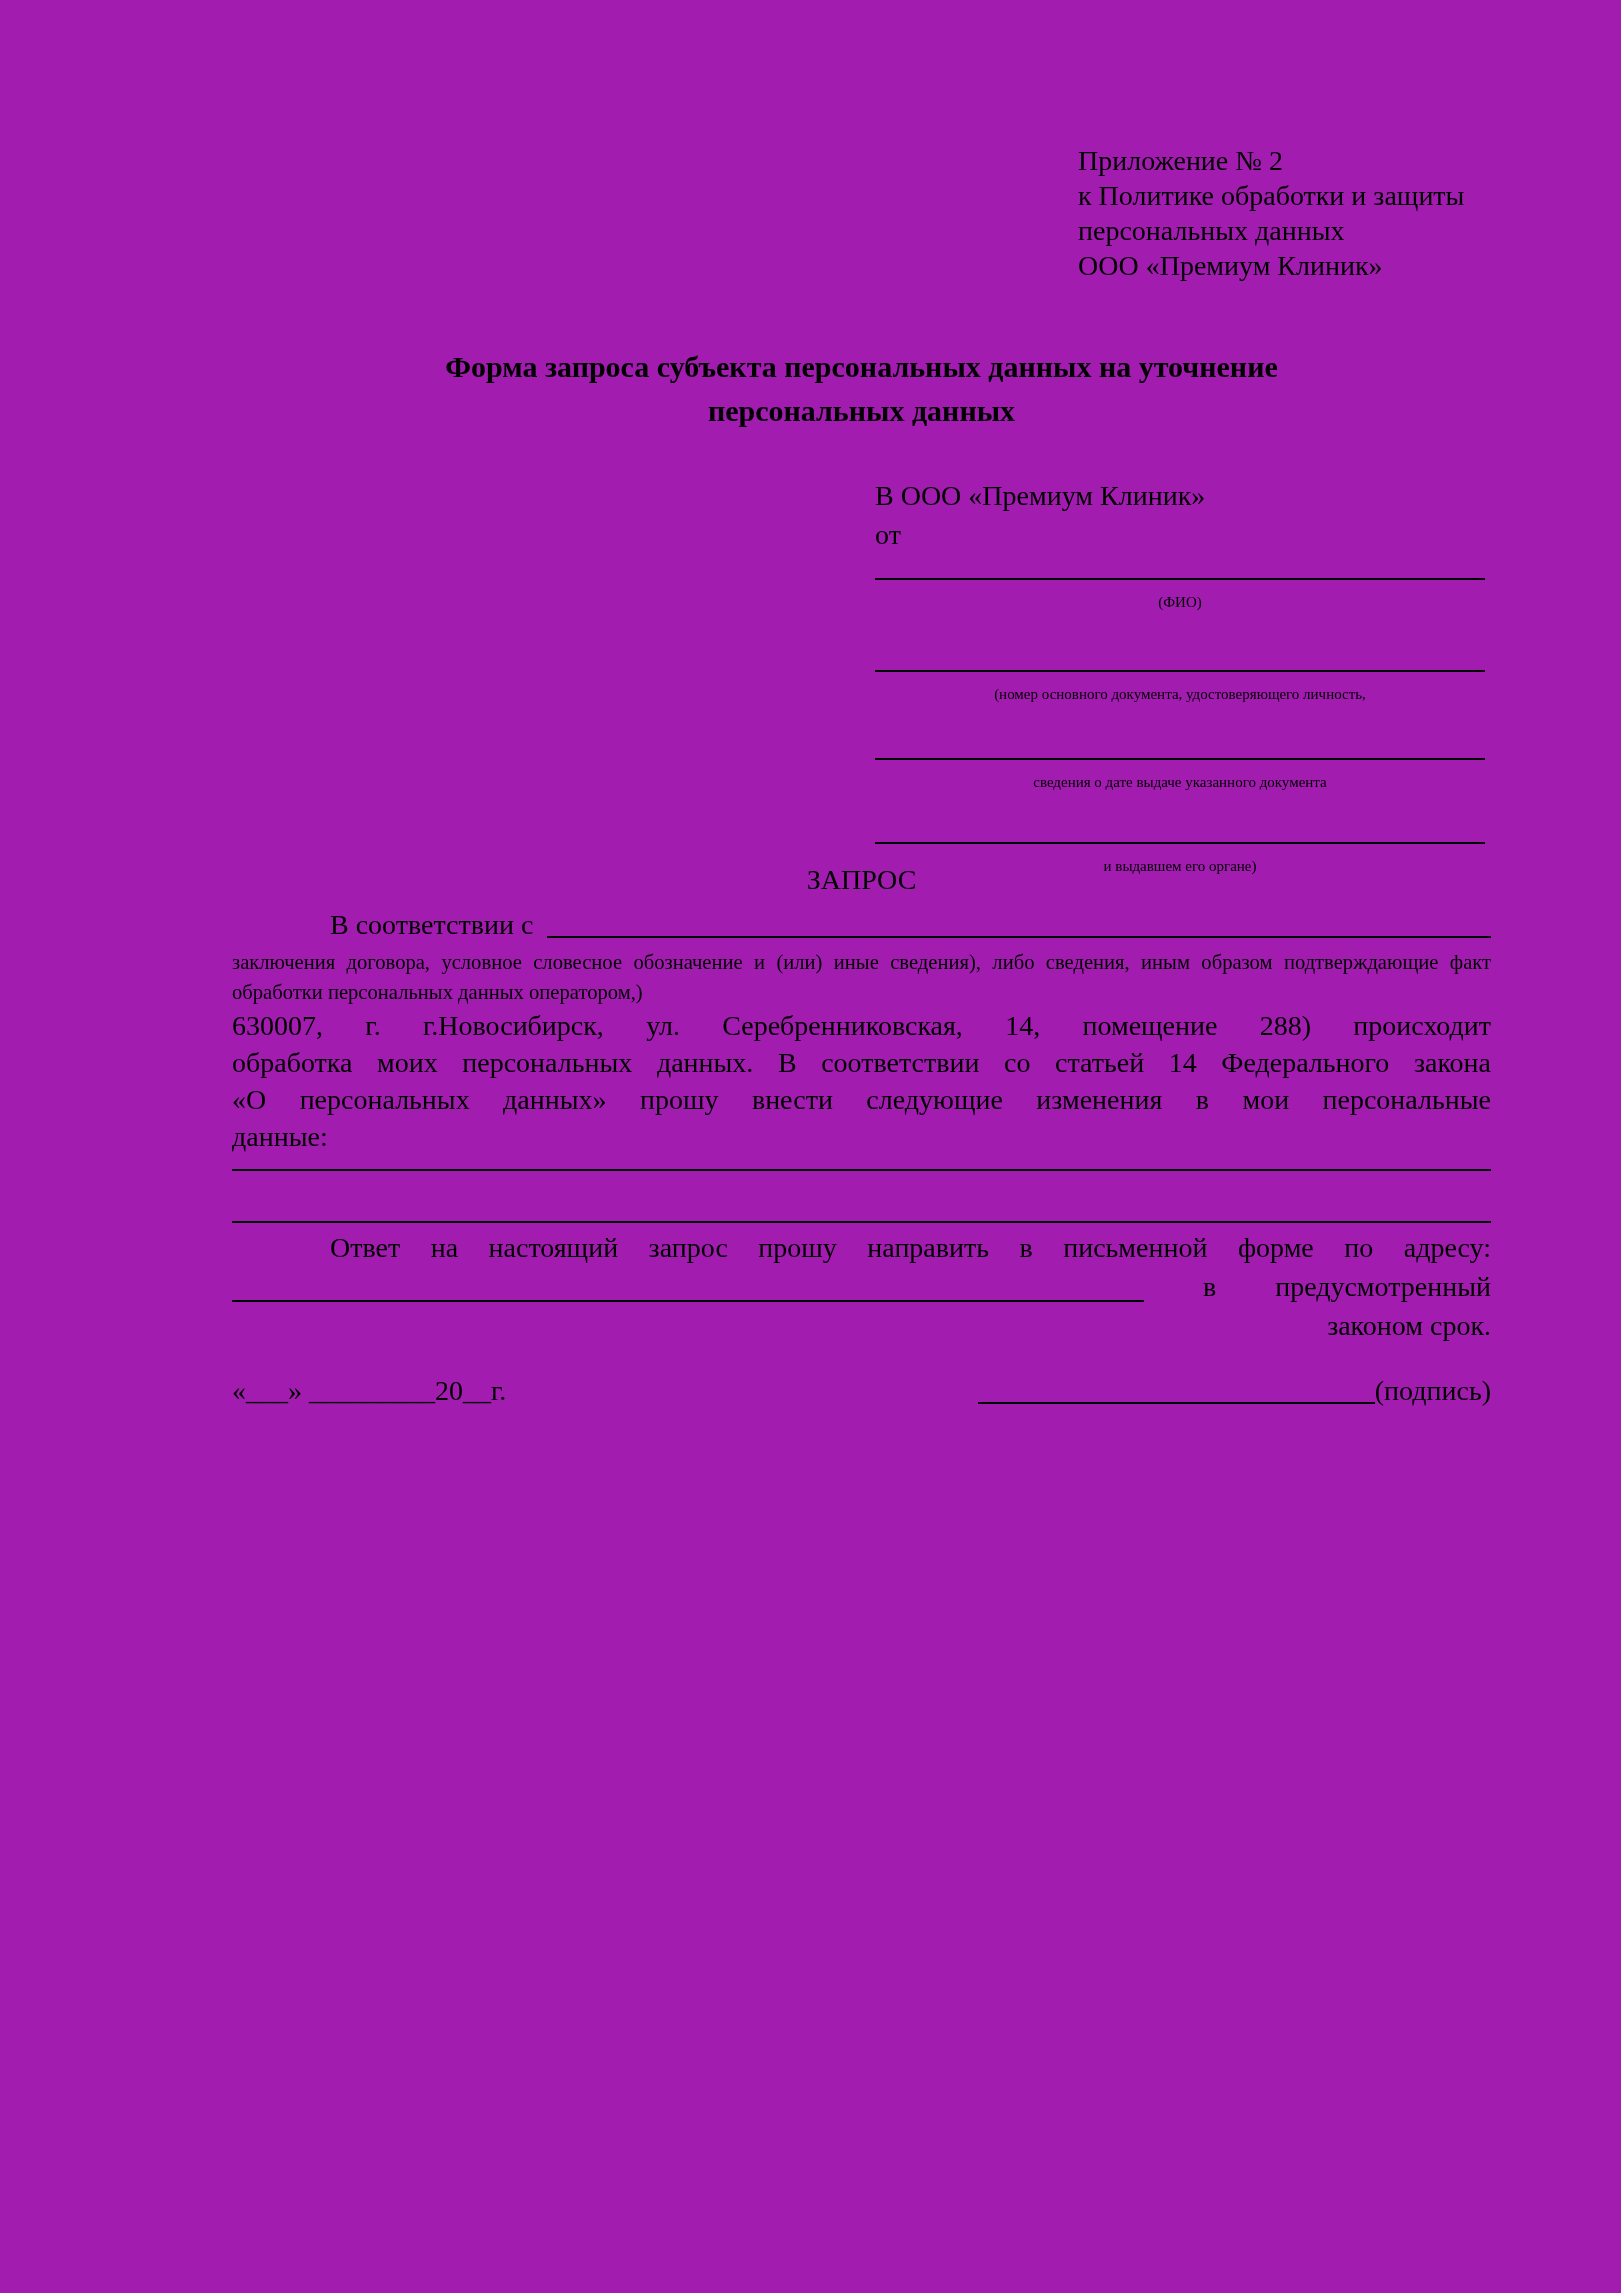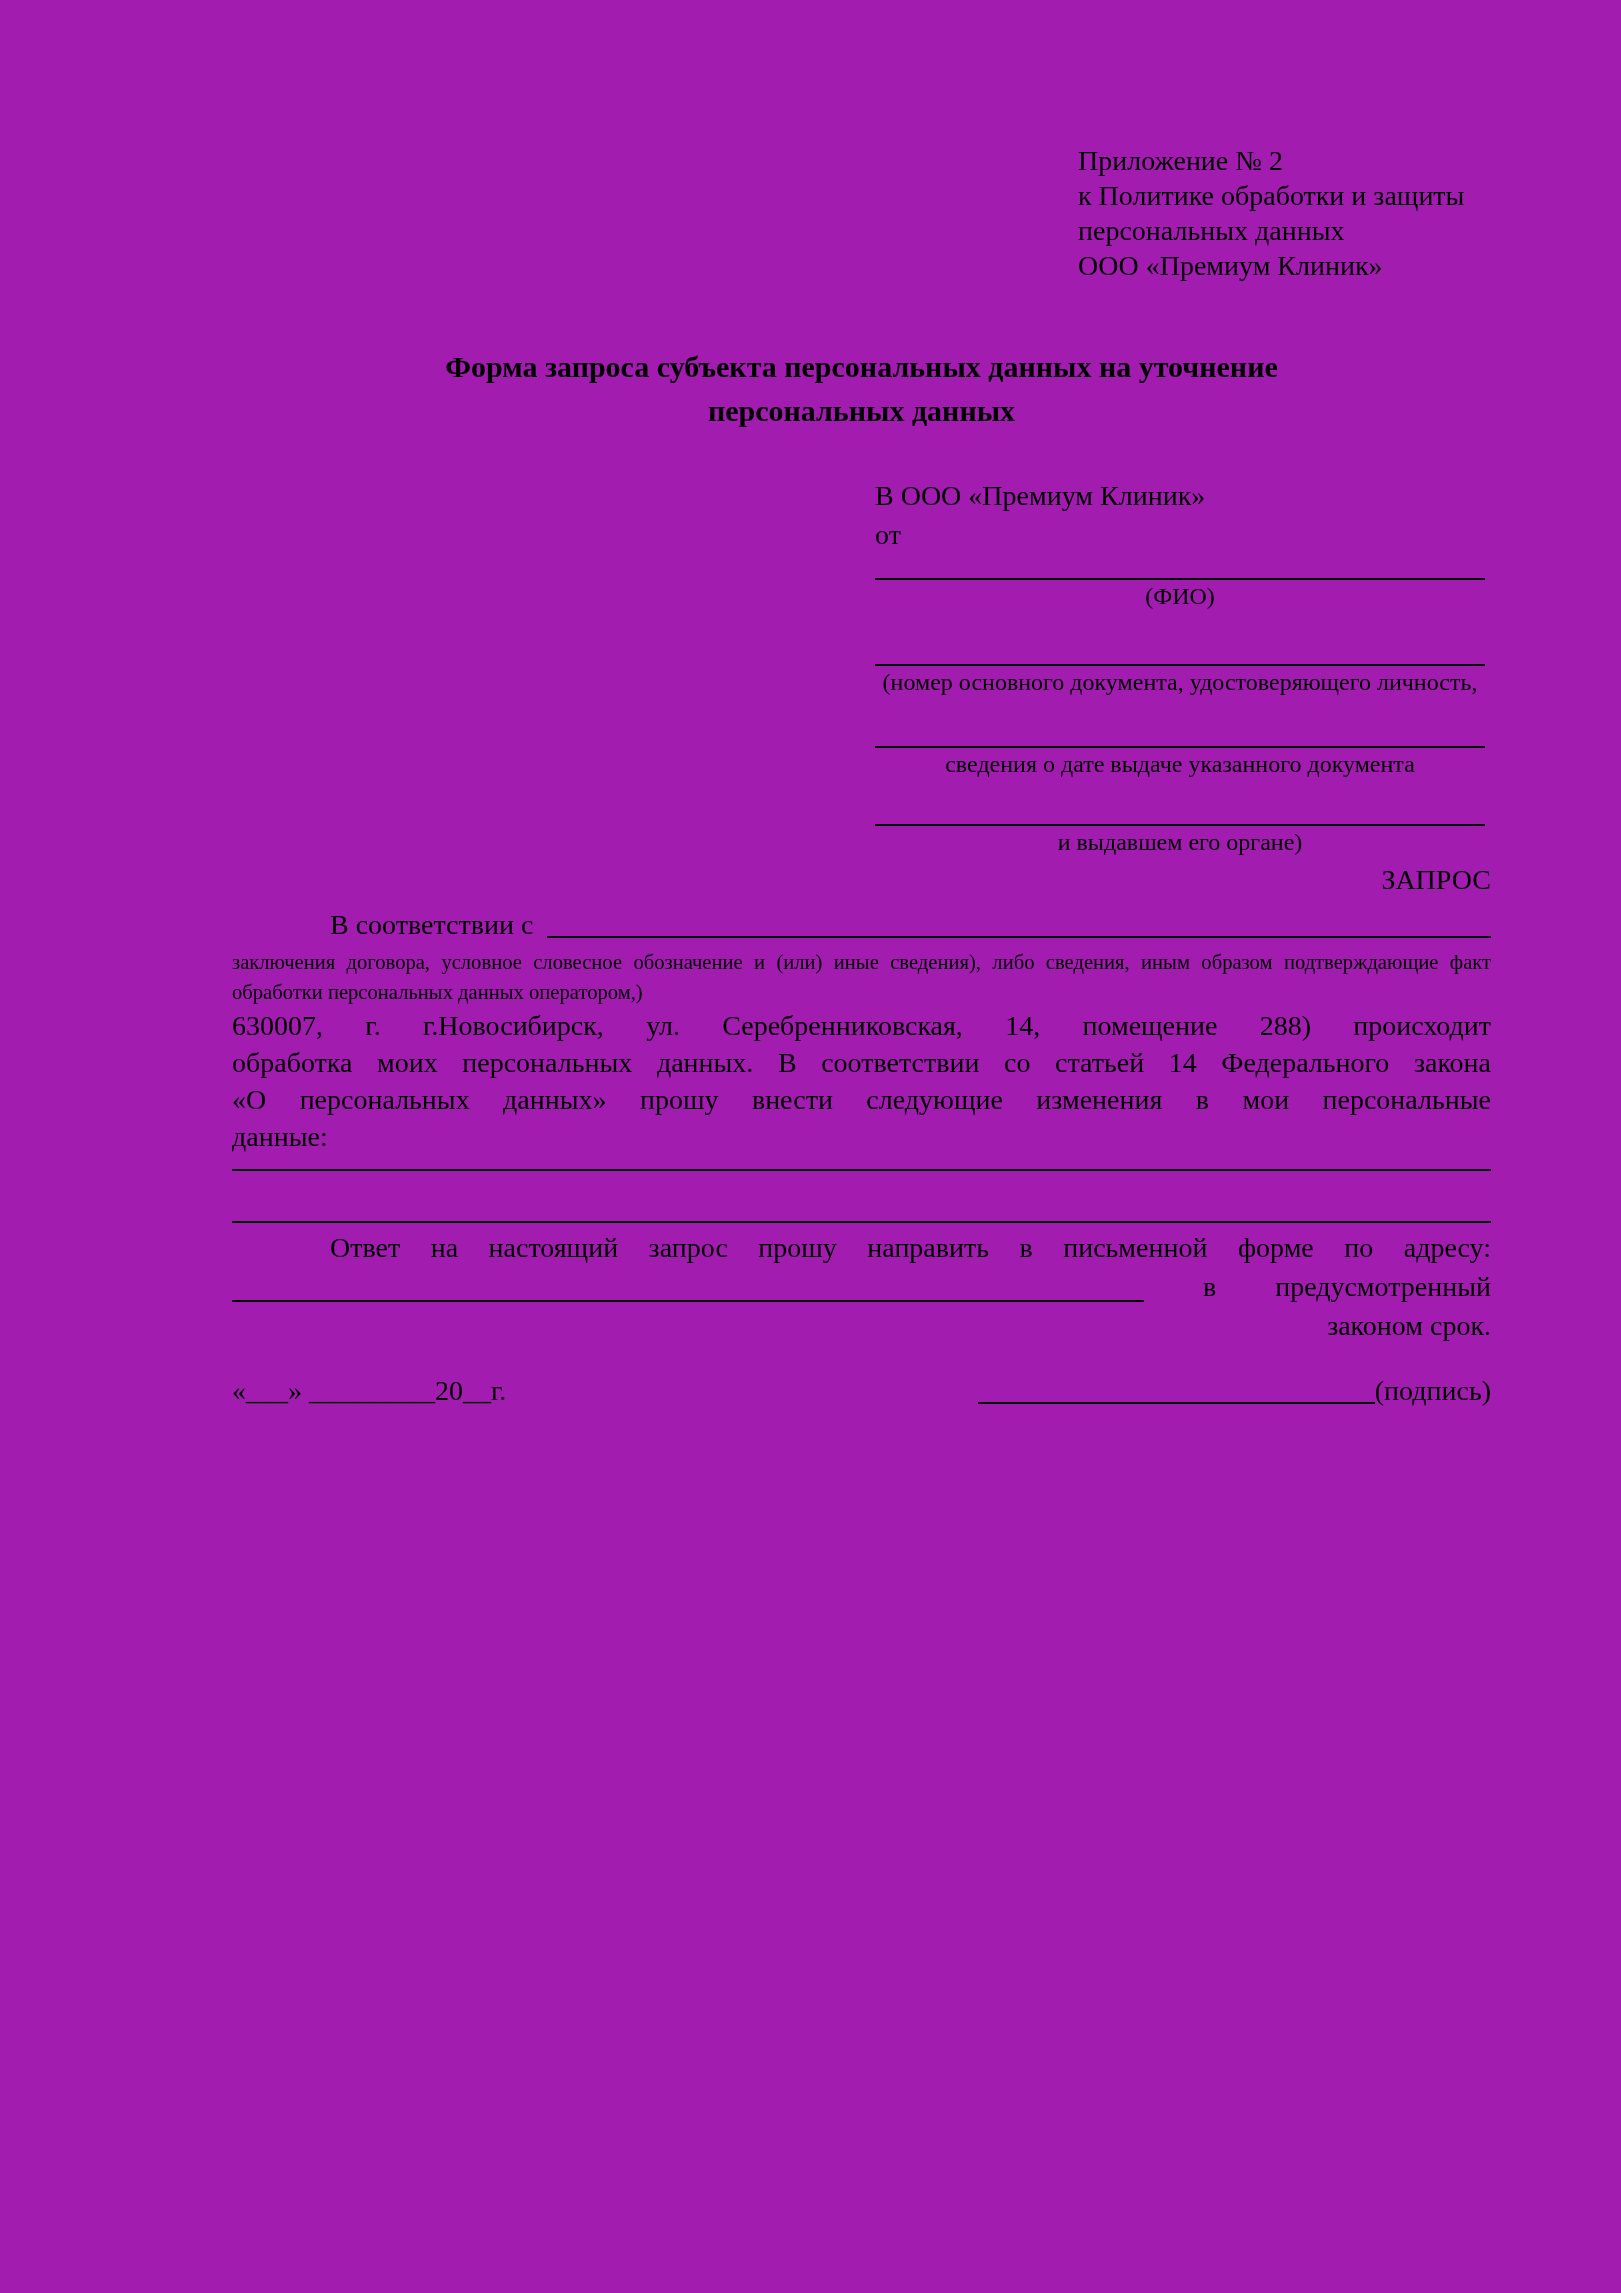--- a/index.html
+++ b/index.html
@@ -44,35 +44,35 @@
     font-size: 28px;
   }
   .addressee .to, .addressee .from { line-height: 39px; }
   .addressee .blank { border-bottom: 2.9px solid #000; }
   .addressee .bl-1 { height: 23.5px; }
   .addressee .bl-2 { height: 53px; }
   .addressee .bl-3 { height: 49px; }
   .addressee .bl-4 { height: 45px; }
   .addressee .cap {
     text-align: center;
-    font-size: 24px;
+    font-size: 15px;
     line-height: 29px;
-    margin-top: 2px;
+    margin-top: 8px;
   }
 
   
   .request {
     position: absolute;
     left: 232px;
     top: 861px;
     width: 1259px;
     font-size: 28px;
   }
   .request .heading {
-    text-align: right;
+    text-align: center;
     line-height: 37px;
   }
   .intro-row {
     display: flex;
     margin-top: 5.9px;
     line-height: 41px;
   }
   .intro-row .ind { width: 98px; flex: 0 0 auto; }
   .intro-row .fill {
     flex: 1 1 auto;

